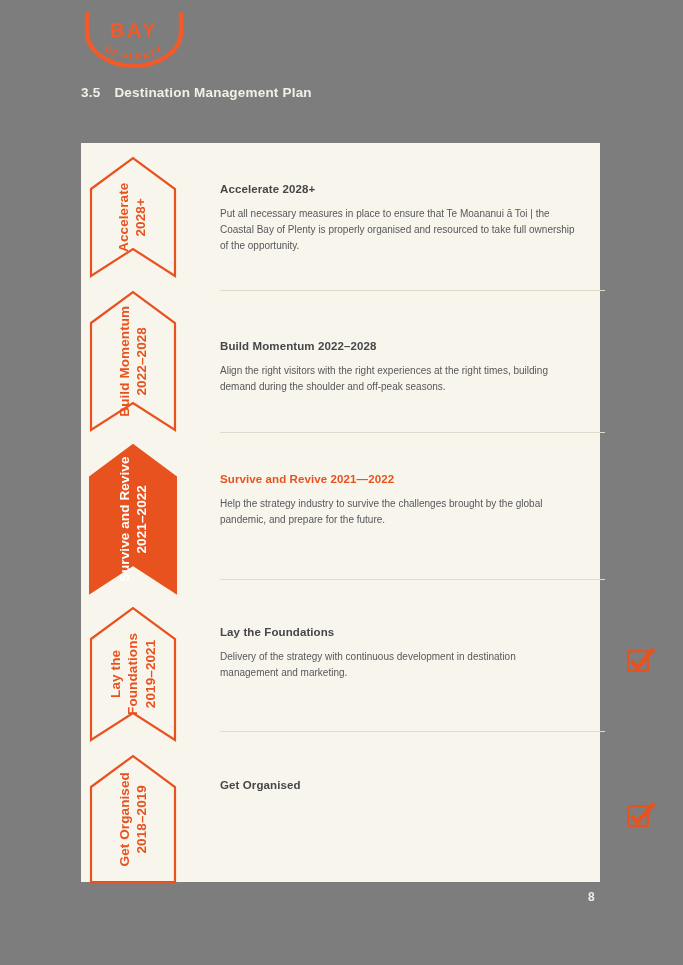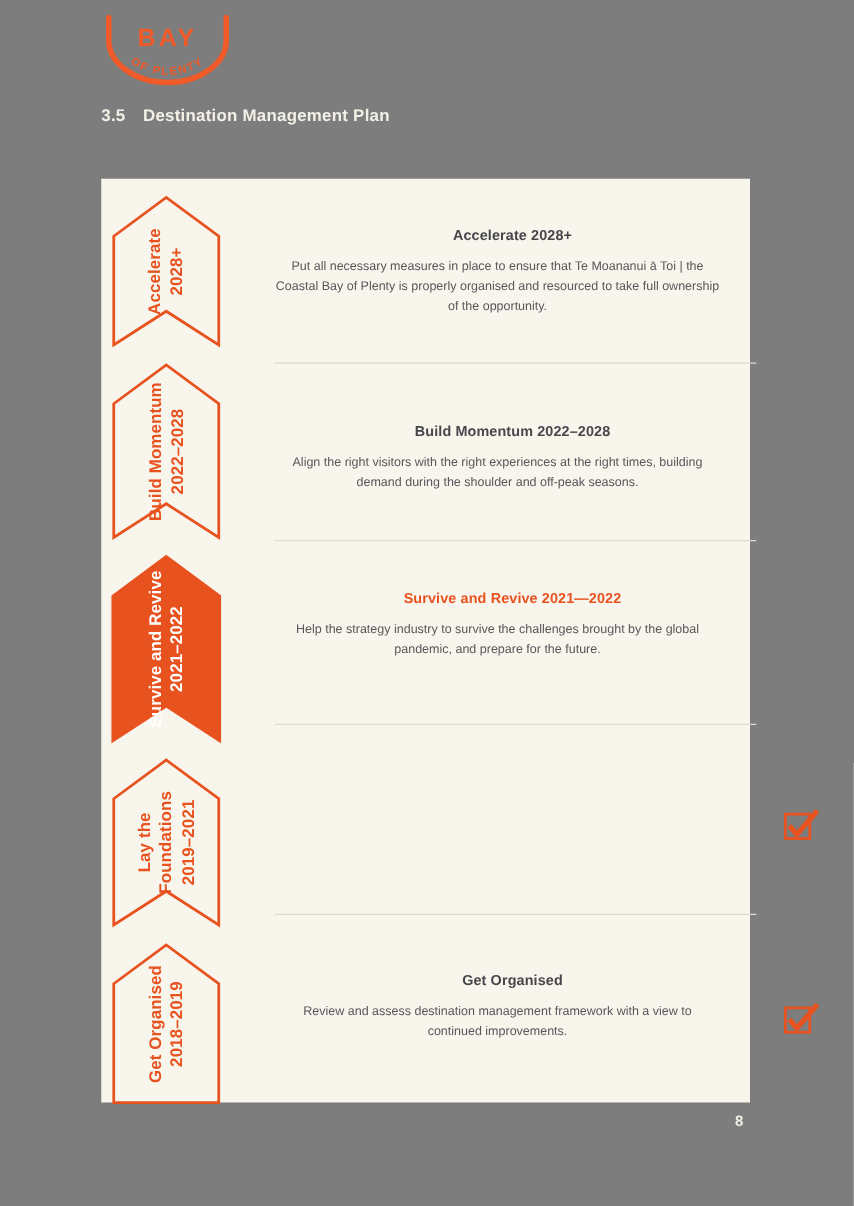--- a/index.html
+++ b/index.html
@@ -101,21 +101,20 @@
     left: 139px;
     top: 0;
     width: 380px;
     height: 739px;
   }
 
   .phase-block {
     position: absolute;
     left: 0;
     width: 380px;
-    text-align: center;
   }
 
   .phase-heading {
     font-size: 11.5px;
     font-weight: bold;
     color: #47464a;
     letter-spacing: 0.1px;
     margin-bottom: 11px;
   }
   .phase-heading.accent { color: #e8521f; }
@@ -255,31 +254,34 @@
       <div class="phase-body">Align the right visitors with the right experiences at the right times, building demand during the shoulder and off-peak seasons.</div>
     </div>
     <div class="phase-divider" style="top:289px;"></div>
 
     <div class="phase-block" style="top:330px;">
       <div class="phase-heading accent">Survive and Revive 2021—2022</div>
       <div class="phase-body">Help the strategy industry to survive the challenges brought by the global pandemic, and prepare for the future.</div>
     </div>
     <div class="phase-divider" style="top:436px;"></div>
 
+    <div class="phase-block" style="top:483px;">
+      <div class="phase-heading">Lay the Foundations</div>
+      <div class="phase-body">Delivery of the strategy with continuous development in destination management and marketing.</div>
+    </div>
     <span class="check-mark" style="left:406px; top:502px;">
       <svg width="30" height="30" viewBox="0 0 30 30">
         <rect x="2.3" y="6.3" width="19.5" height="19.5" fill="none" stroke="#e8521f" stroke-width="2.2"></rect>
         <path d="M5.5 15.5 L11.5 22.5 L28 3.5" fill="none" stroke="#e8521f" stroke-width="4.2" stroke-linecap="butt" stroke-linejoin="miter"></path>
       </svg>
     </span>
     <div class="phase-divider" style="top:588px;"></div>
 
     <div class="phase-block" style="top:636px;">
       <div class="phase-heading">Get Organised</div>
-      <div class="phase-body">Review and assess destination management framework with a view to continued improvements.</div>
     </div>
     <span class="check-mark" style="left:406px; top:657px;">
       <svg width="30" height="30" viewBox="0 0 30 30">
         <rect x="2.3" y="6.3" width="19.5" height="19.5" fill="none" stroke="#e8521f" stroke-width="2.2"></rect>
         <path d="M5.5 15.5 L11.5 22.5 L28 3.5" fill="none" stroke="#e8521f" stroke-width="4.2" stroke-linecap="butt" stroke-linejoin="miter"></path>
       </svg>
     </span>
 
   </div>
 

